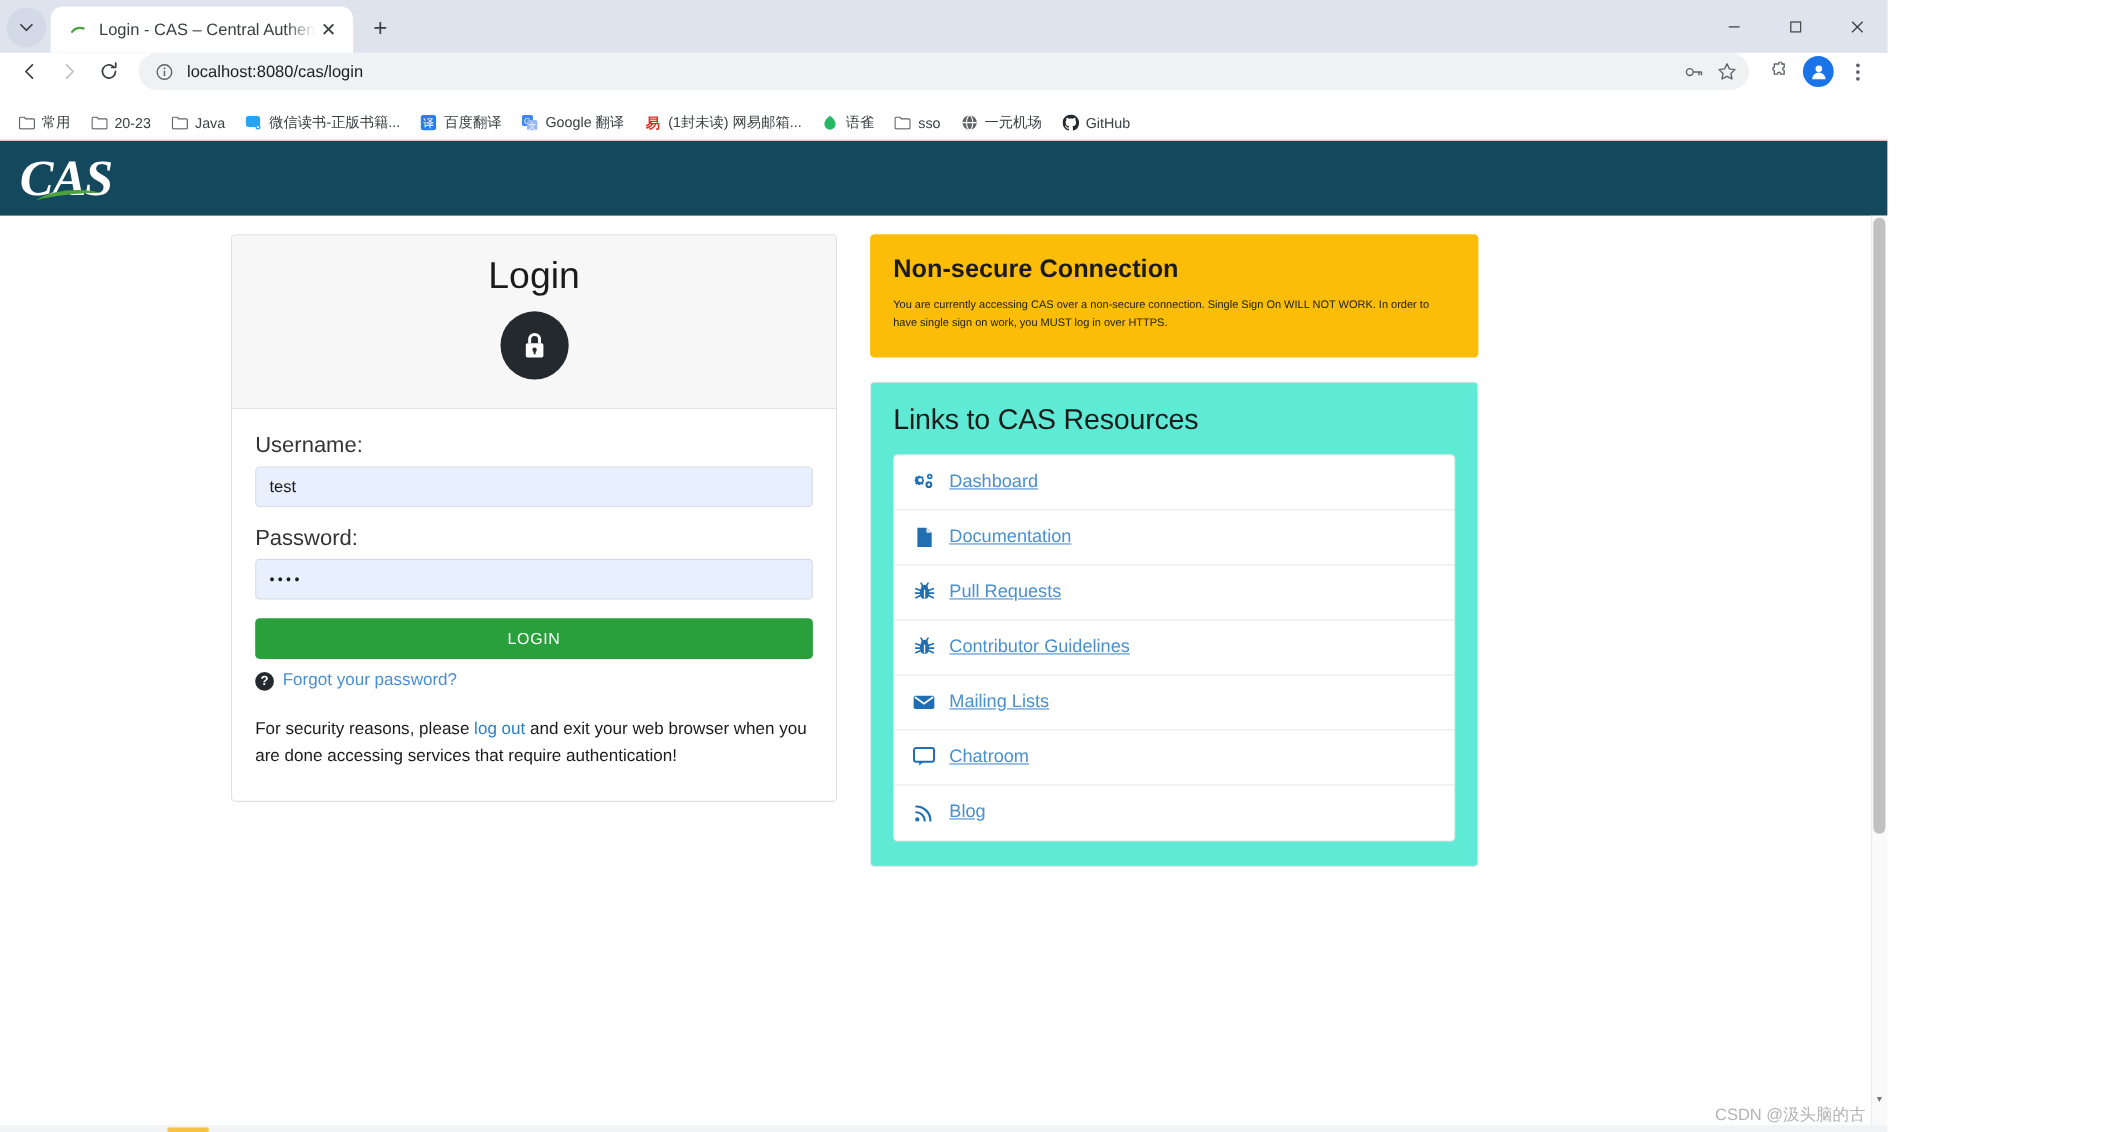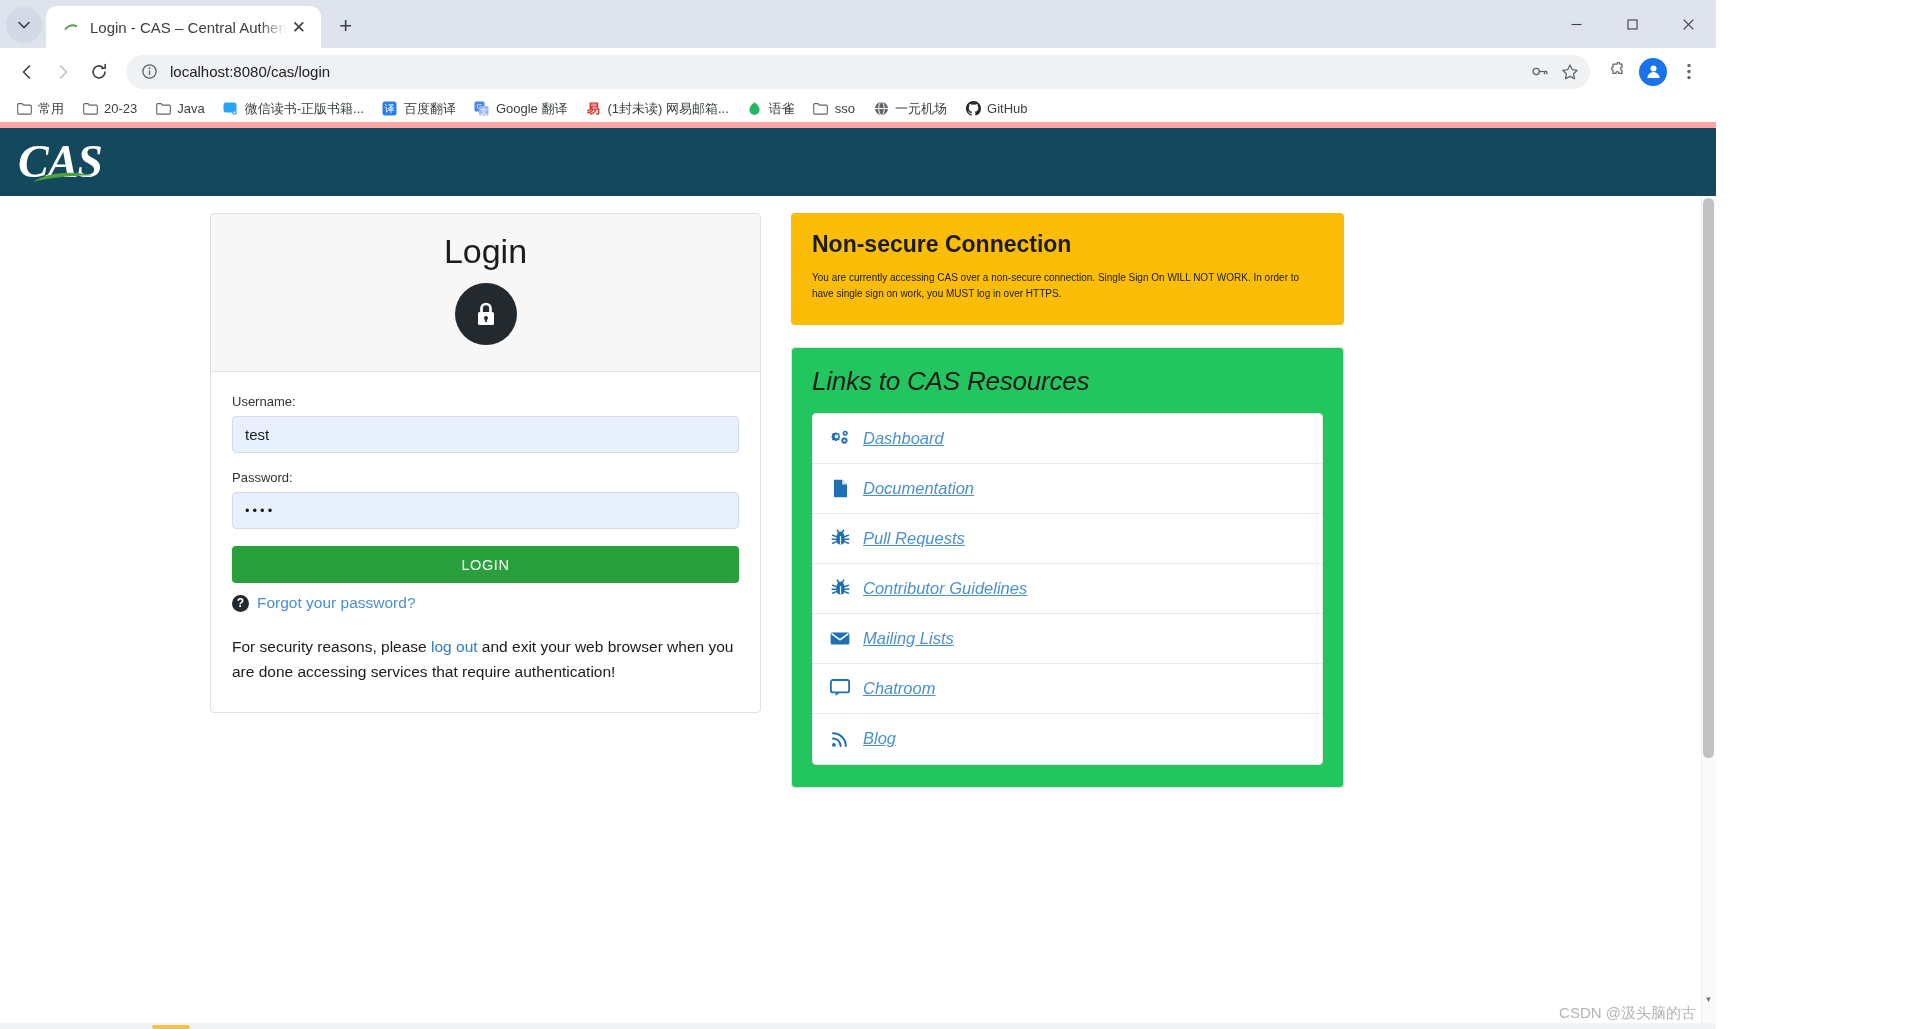--- a/index.html
+++ b/index.html
@@ -62,21 +62,21 @@
     border-radius:50%;
   }
   .win-controls {
     position:absolute; right:0; top:0; height:48px; display:flex; align-items:center;
   }
   .win-btn { width:56px;height:48px;display:flex;align-items:center;justify-content:center;color:#3c4043; }
 
   .toolbar {
     height: 47px; flex:0 0 47px;
     background:#ffffff;
-    display:flex; align-items:center;
+    display:flex; 
     padding: 0 10px;
     gap: 2px;
   }
   .tb-icon {
     width:34px;height:34px;border-radius:50%;
     display:flex;align-items:center;justify-content:center;
     color:#5f6368; flex:0 0 34px;
   }
   .omnibox {
     flex: 1 1 auto;
@@ -96,21 +96,21 @@
     background:#1a73e8;display:flex;align-items:center;justify-content:center;
     color:#fff;
   }
 
   .bookmarks {
     height: 33px; flex:0 0 33px;
     background:#ffffff;
     display:flex; align-items:center;
     padding: 0 8px;
     gap: 2px;
-    border-bottom: 6px solid #fca5a5;
+    border-bottom: 1px solid #fca5a5;
   }
   .bm {
     display:flex; align-items:center;
     height: 26px; padding: 0 8px;
     border-radius: 6px;
     font-size: 13px; color:#3c4043;
     white-space: nowrap;
     gap:6px;
   }
   .bm-ico { width:16px;height:16px;flex:0 0 16px;display:flex;align-items:center;justify-content:center; }
@@ -172,21 +172,21 @@
     font-size: 34px; color: #1b1b1b; font-weight: 400; margin-bottom: 12px;
   }
   .lock-circle {
     width: 62px; height: 62px; border-radius: 50%;
     background: #24292e;
     margin: 0 auto;
     display:flex;align-items:center;justify-content:center;
   }
   .login-card-body { padding: 22px 21px 28px; }
   .form-heading { font-size: 27px; color:#1b1b1b; font-weight: 700; margin-bottom: 18px; letter-spacing:-0.2px;}
-  .field-label { font-size: 13px; color:#333; margin-bottom: 7px; display:block; }
+  .field-label { font-size: 20px; color:#333; margin-bottom: 7px; display:block; }
   .field-input {
     width: 100%; height: 37px;
     background: #e8f0fe;
     border: 1px solid #d6dce5;
     border-radius: 4px;
     padding: 0 12px;
     font-size: 15px; color: #1b1b1b;
     font-family: "Liberation Sans", sans-serif;
     margin-bottom: 17px;
     display:flex; align-items:center;
@@ -223,23 +223,22 @@
     border-radius: 4px;
     padding: 18px 21px 22px;
     margin-bottom: 22px;
   }
   .notice-title { font-size: 23px; color: #1b1b1b; font-weight: 600; margin-bottom: 12px; }
   .notice-text { font-size: 10px; color: #1b1b1b; line-height: 1.63; }
 
   .resources-card {
     border: 1px solid #e0e0e0;
     border-radius: 4px;
-    background: #22c55e;
+    background: #5eead4;
     padding: 18px 20px 22px;
-    font-style: italic;
   }
   .resources-title { font-size: 26px; color:#1b1b1b; font-weight:400; margin-bottom: 16px; letter-spacing:-0.2px;}
   .res-list { border: 1px solid #e3e3e3; border-radius: 4px; background: #fff; overflow:hidden; }
   .res-item {
     display:flex; align-items:center; gap: 13px;
     height: 50px; padding: 0 17px;
     border-bottom: 1px solid #e8e8e8;
     font-size: 16.5px; color:#4a8fd0;
   }
   .res-item:last-child { border-bottom: none; }

